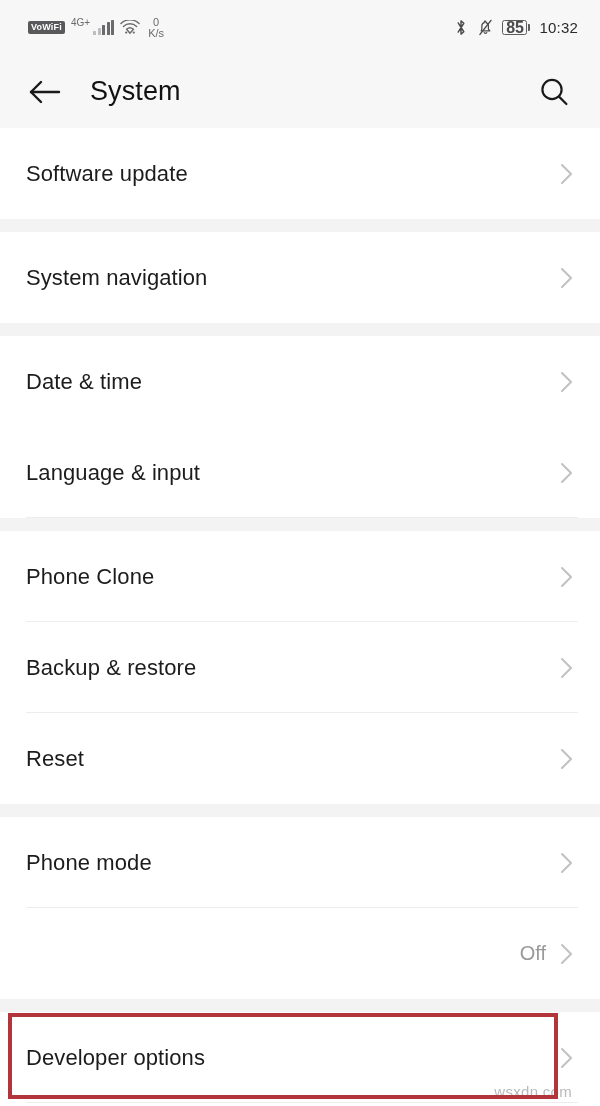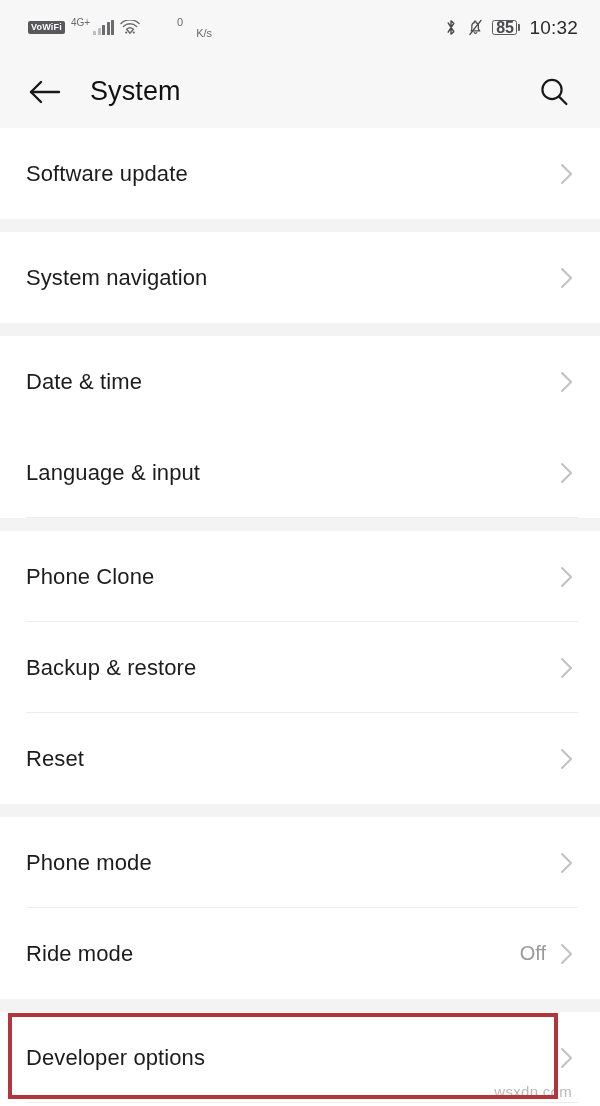--- a/index.html
+++ b/index.html
@@ -32,33 +32,33 @@
   .bars i { display:block; width:3px; background:#6b6b6e; border-radius:0.5px; }
   .bars i.b1 { height:4px;  background:#bdbdc0; }
   .bars i.b2 { height:7px;  background:#bdbdc0; }
   .bars i.b3 { height:10px; }
   .bars i.b4 { height:13px; }
   .bars i.b5 { height:15px; }
 
   .wifi-ico { width:20px; height:15px; position:relative; }
   .kbs { display:flex; flex-direction:column; align-items:center; line-height:1.0; margin-left:2px; }
   .kbs .n { font-size:11px; color:#6b6b6e; }
-  .kbs .u { font-size:11px; color:#6b6b6e;margin-left:48px; }
+  .kbs .u { font-size:11px; color:#6b6b6e; }
 
   .bt-ico, .bell-ico { width:15px; height:17px; }
   .battery {
     display:flex; align-items:center; gap:1px;
   }
   .batt-body {
     border:1.6px solid #5c5c5f; border-radius:2.5px;
     height:15px; min-width:25px; display:flex; align-items:center; justify-content:center;
   }
   .batt-body span { font-size:16px; color:#4a4a4d; font-weight:bold; letter-spacing:-0.2px; }
   .batt-cap { width:2px; height:7px; background:#5c5c5f; border-radius:0 1px 1px 0; }
-  .clock { font-size:19px; color:#2b2b2b; letter-spacing:0.2px; }
+  .clock { font-size:15px; color:#2b2b2b; letter-spacing:0.2px; }
 
   
   .appbar {
     height:73px; background:#f7f7f7;
     display:flex; align-items:center; padding:0 26px;
   }
   .back-btn { width:38px; height:38px; display:flex; align-items:center; justify-content:center; cursor:pointer; }
   .appbar-title { font-size:27px; color:#111111; margin-left:26px; letter-spacing:0.1px; }
   .search-btn { width:40px; height:40px; margin-left:auto; display:flex; align-items:center; justify-content:center; cursor:pointer; }
 
@@ -258,21 +258,20 @@
             <span class="chev">
               <svg width="22" height="30" viewBox="0 0 22 30">
                 <polyline points="6,6 15,15 6,24" fill="none" stroke="#c2c2c2" stroke-width="2.1" stroke-linecap="round" stroke-linejoin="round"></polyline>
               </svg>
             </span>
             <div class="divider"></div>
           </div>
         </div>
         <div class="hl-wrap">
           <div class="row">
-            <span class="label">Ride mode</span>
             <span class="value">Off</span>
             <span class="chev">
               <svg width="22" height="30" viewBox="0 0 22 30">
                 <polyline points="6,6 15,15 6,24" fill="none" stroke="#c2c2c2" stroke-width="2.1" stroke-linecap="round" stroke-linejoin="round"></polyline>
               </svg>
             </span>
           </div>
         </div>
       </div>
       <div class="gap"></div>

